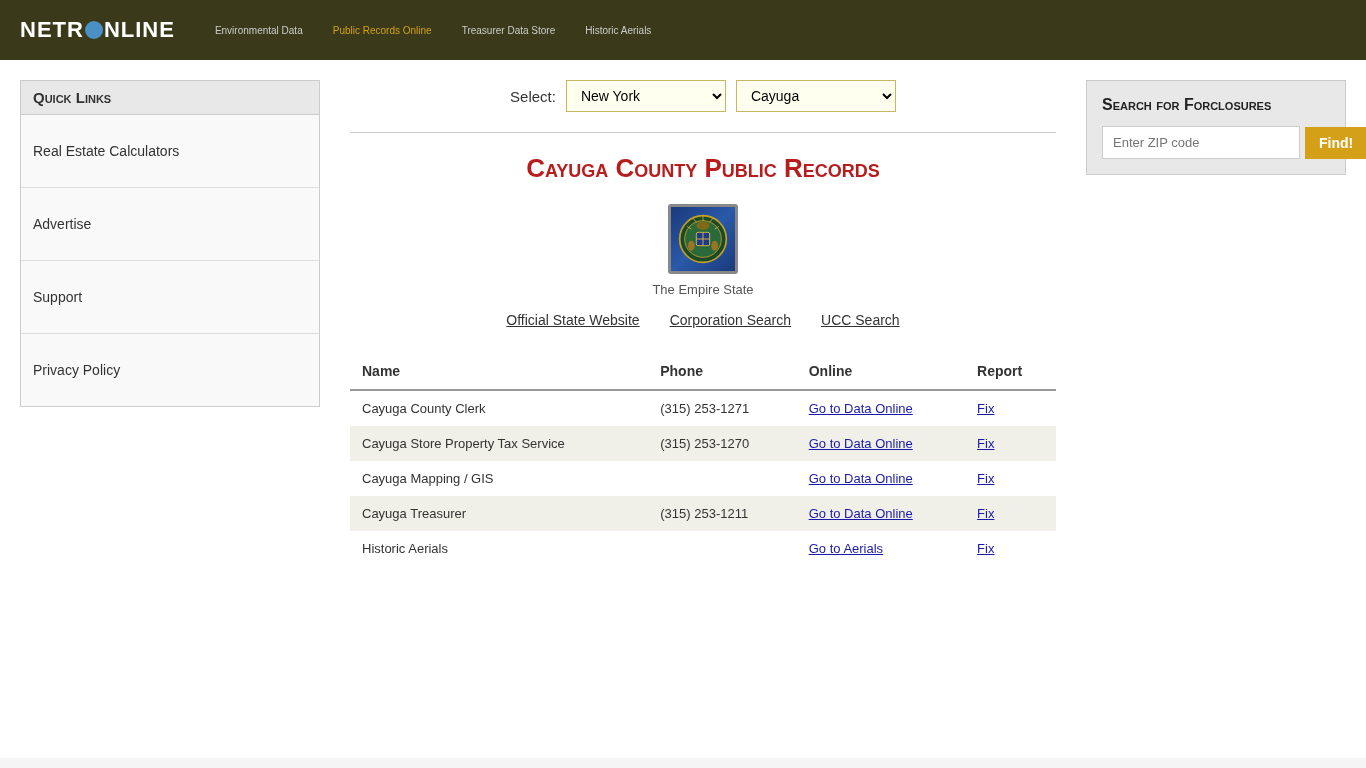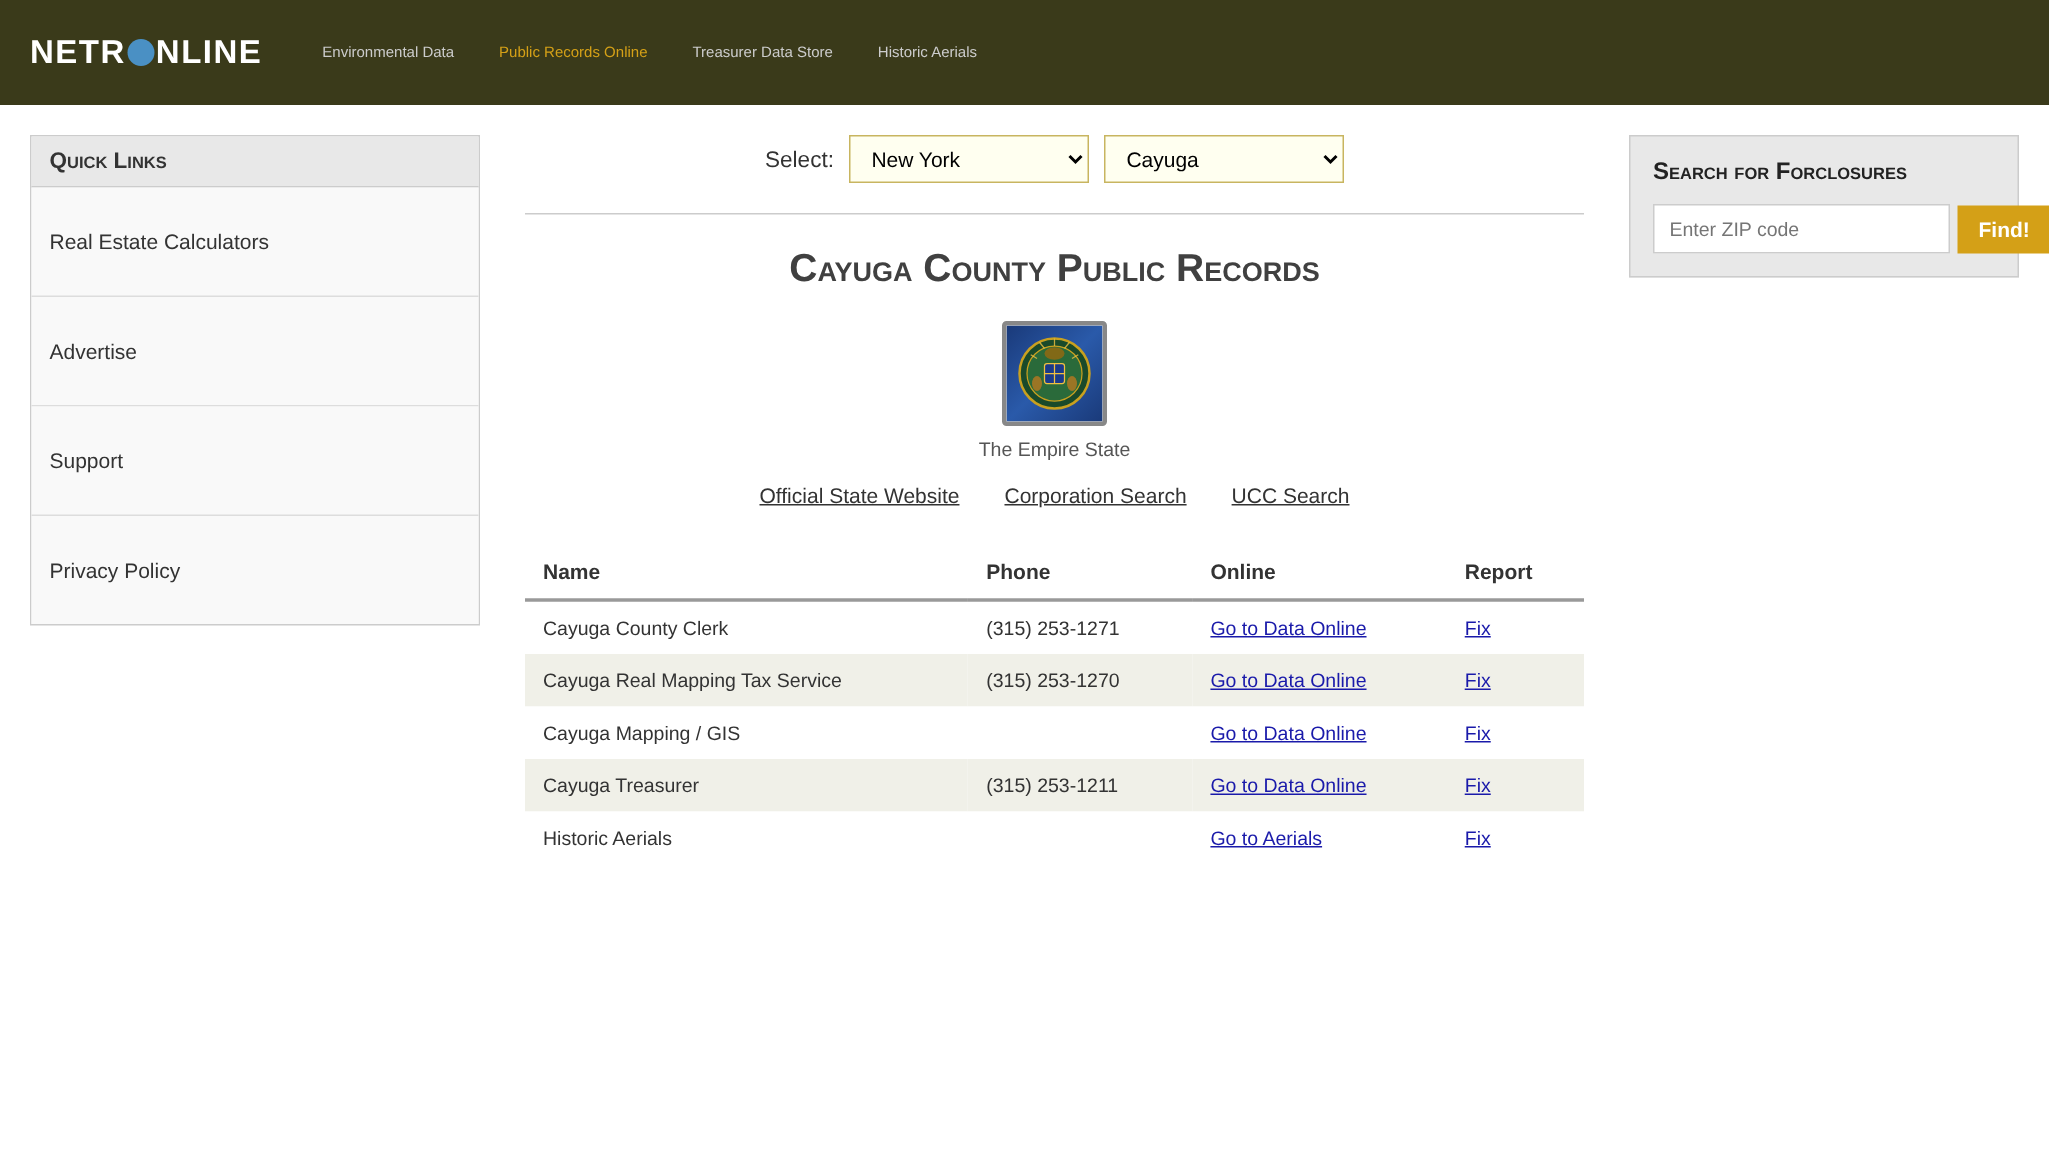--- a/index.html
+++ b/index.html
@@ -4,21 +4,21 @@
   <style>
     * { box-sizing: border-box; margin: 0; padding: 0; }
     body { font-family: Arial, sans-serif; font-size: 14px; background: #f5f5f5; color: #333; }
 
     
     .header {
       background: #3a3a1a;
       padding: 0 20px;
       display: flex;
       align-items: center;
-      height: 70px;
+      height: 60px;
     }
     .logo {
       color: #fff;
       font-size: 22px;
       font-weight: bold;
       letter-spacing: 1px;
       margin-right: 40px;
       text-decoration: none;
       display: flex;
       align-items: center;
@@ -108,21 +108,21 @@
     .content-area {
       border-top: 1px solid #ccc;
       padding-top: 20px;
     }
     .county-title {
       text-align: center;
       font-size: 26px;
       font-weight: bold;
       font-variant: small-caps;
       margin-bottom: 20px;
-      color: #404040;
+      color: #b91c1c;
     }
     .state-seal-area {
       text-align: center;
       margin-bottom: 15px;
     }
     .state-seal {
       width: 70px;
       height: 70px;
       display: inline-block;
       background: #1a3a7a;
@@ -312,21 +312,21 @@
           </tr>
         </thead>
         <tbody>
           <tr>
             <td>Cayuga County Clerk</td>
             <td>(315) 253-1271</td>
             <td><a href="#">Go to Data Online</a></td>
             <td><a href="#">Fix</a></td>
           </tr>
           <tr>
-            <td>Cayuga Real Mapping Tax Service</td>
+            <td>Cayuga Store Property Tax Service</td>
             <td>(315) 253-1270</td>
             <td><a href="#">Go to Data Online</a></td>
             <td><a href="#">Fix</a></td>
           </tr>
           <tr>
             <td>Cayuga Mapping / GIS</td>
             <td></td>
             <td><a href="#">Go to Data Online</a></td>
             <td><a href="#">Fix</a></td>
           </tr>

